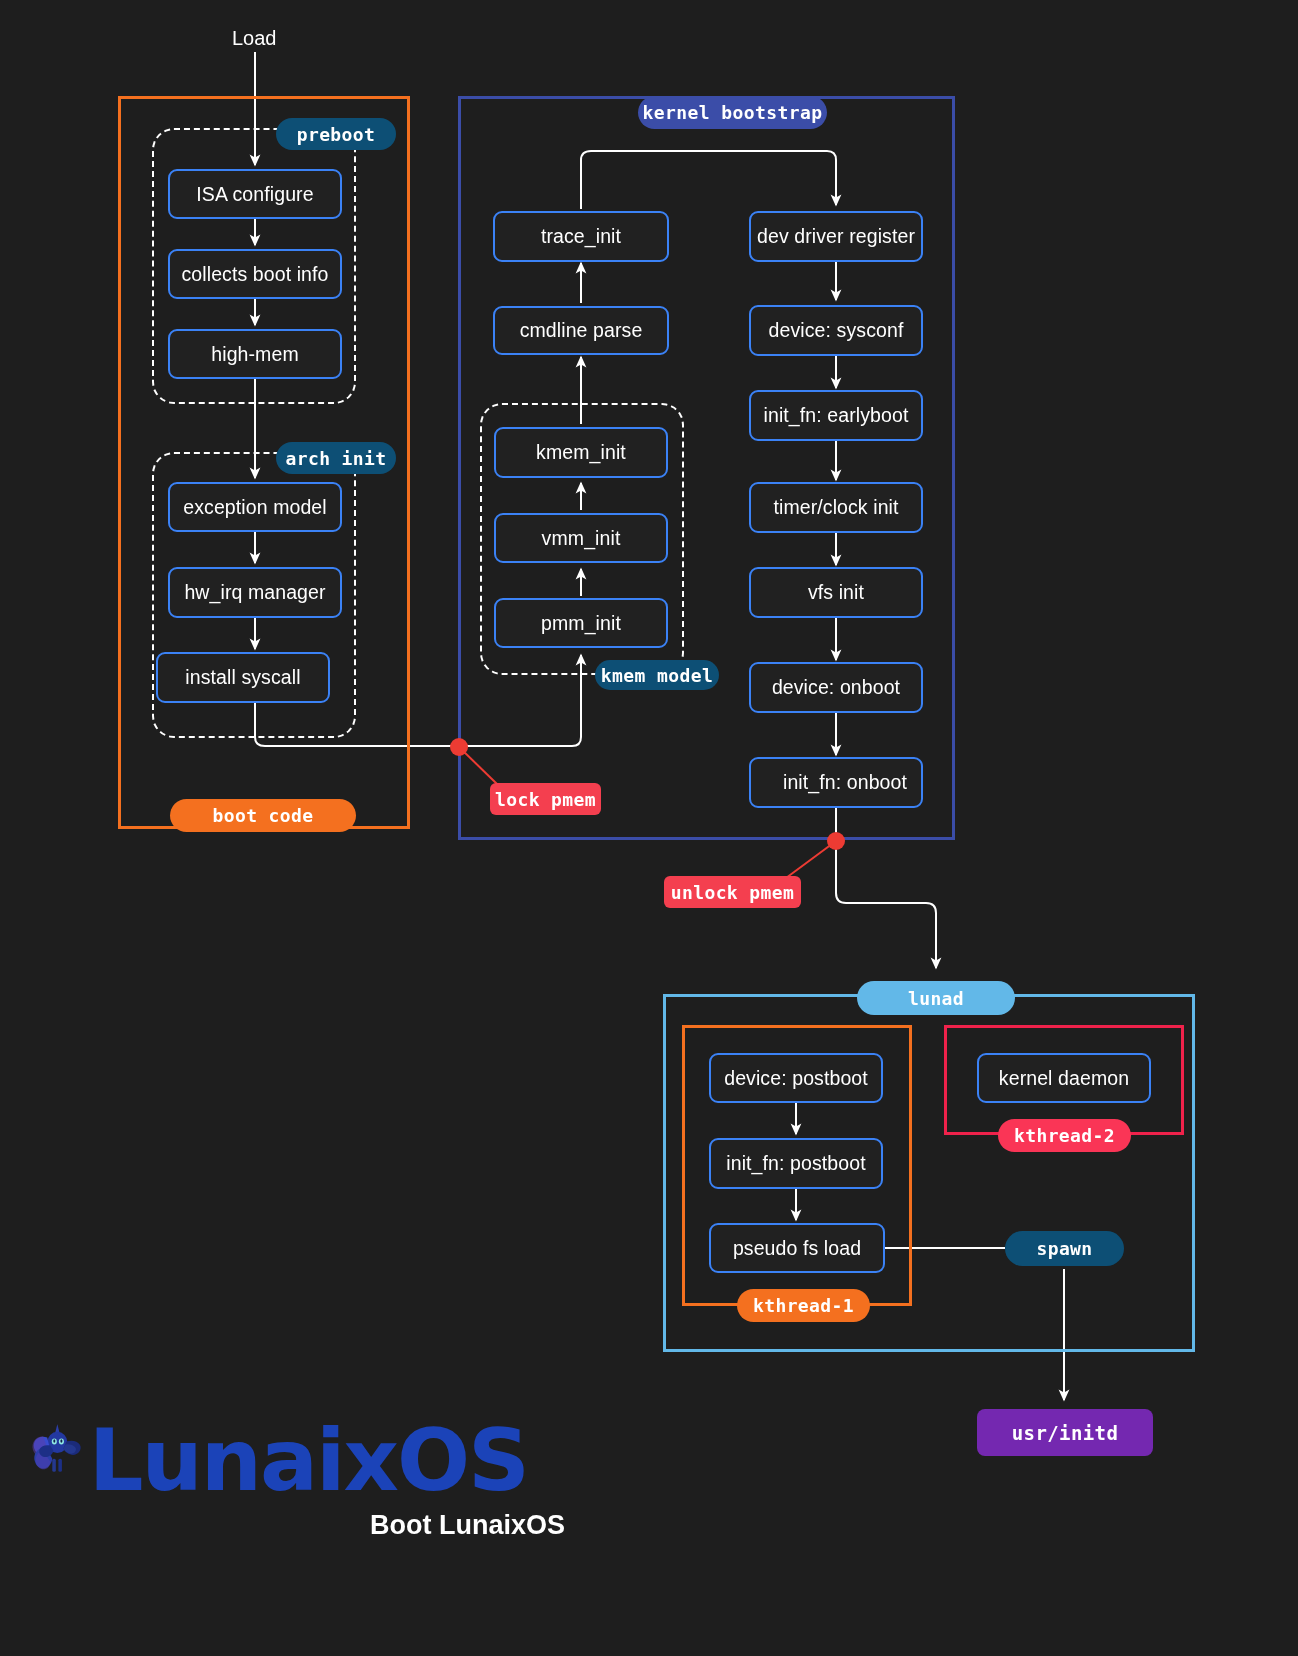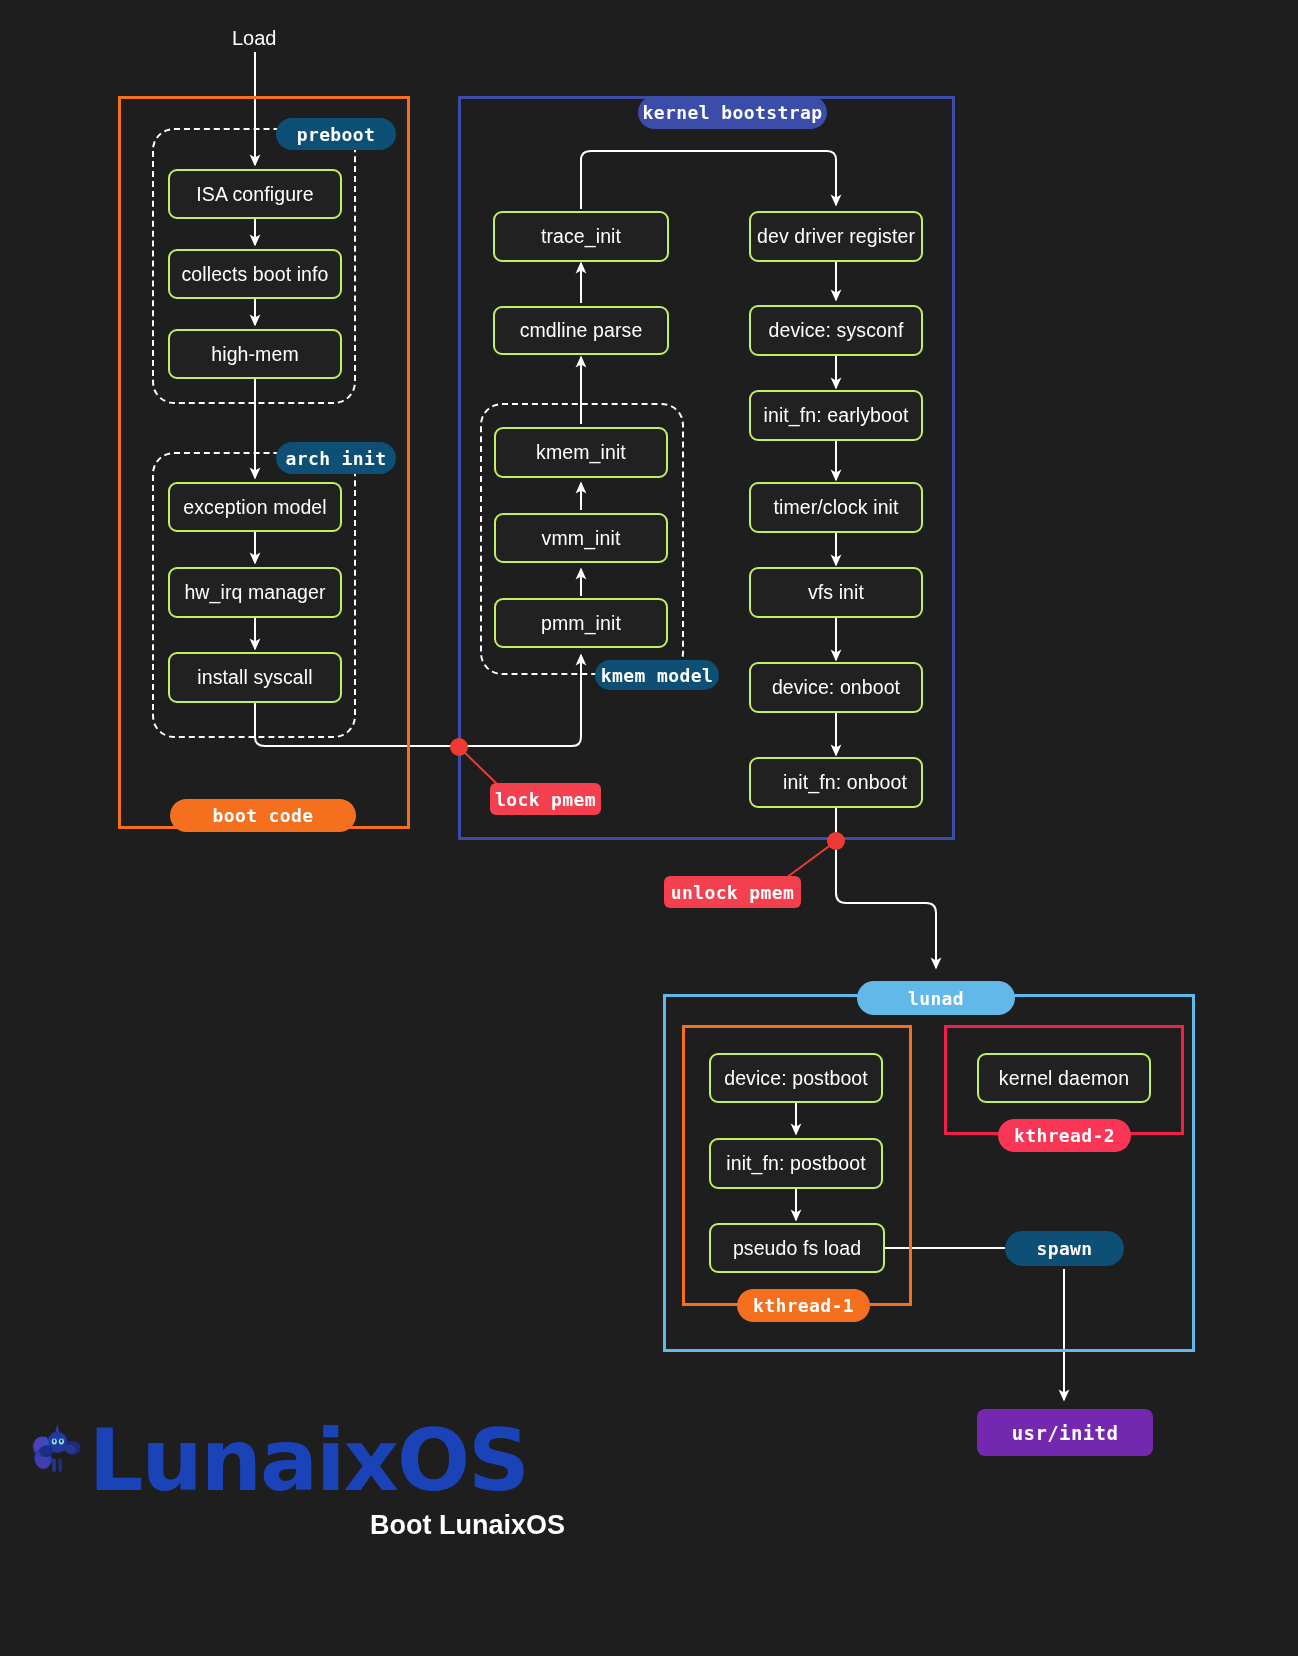--- a/index.html
+++ b/index.html
@@ -1,20 +1,20 @@
 <!DOCTYPE html>
 <html><head>
 <meta charset="utf-8">
 <style>
   html,body{margin:0;padding:0;background:#1e1e1e;}
   body{width:1298px;height:1656px;position:relative;overflow:hidden;
        font-family:"Liberation Sans",sans-serif;color:#fff;}
   #stage{position:absolute;inset:0;width:1298px;height:1656px;}
   svg.layer{position:absolute;left:0;top:0;width:1298px;height:1656px;pointer-events:none;}
-  .node{position:absolute;box-sizing:border-box;border:2px solid #bef264;border-radius:9px;
+  .node{position:absolute;box-sizing:border-box;border:2px solid #3b82f6;border-radius:9px;
         background:#212121;color:#fff;display:flex;align-items:center;justify-content:center;
         font-size:19.5px;letter-spacing:.1px;white-space:nowrap;}
   .pill{position:absolute;box-sizing:border-box;border-radius:999px;display:flex;
         align-items:center;justify-content:center;font-family:"DejaVu Sans Mono",monospace;
         font-size:18px;font-weight:700;letter-spacing:.4px;color:#fff;white-space:nowrap;}
   .pill.blue{background:#0d4f75;}
   .pill.navy{background:#3b4da8;}
   .pill.orange{background:#f4701f;}
   .pill.red{background:#f43f4f;border-radius:6px;}
   .pill.redround{background:#fa3556;}
@@ -117,21 +117,21 @@
   <div class="pill red" style="left:490px;top:783px;width:111px;height:32px;color:#fff;">lock pmem</div>
   <div class="pill red" style="left:664px;top:876px;width:137px;height:32px;">unlock pmem</div>
   <div class="pill blue" style="left:1005px;top:1231px;width:119px;height:35px;">spawn</div>
 
   <div class="node" style="left:168px;top:169px;width:174px;height:50px;">ISA configure</div>
   <div class="node" style="left:168px;top:249px;width:174px;height:50px;">collects boot info</div>
   <div class="node" style="left:168px;top:329px;width:174px;height:50px;">high-mem</div>
 
   <div class="node" style="left:168px;top:482px;width:174px;height:50px;">exception model</div>
   <div class="node" style="left:168px;top:567px;width:174px;height:51px;">hw_irq manager</div>
-  <div class="node" style="left:168px;top:652px;width:174px;height:51px;">install syscall</div>
+  <div class="node" style="left:156px;top:652px;width:174px;height:51px;">install syscall</div>
 
   <div class="node" style="left:493px;top:211px;width:176px;height:51px;">trace_init</div>
   <div class="node" style="left:493px;top:306px;width:176px;height:49px;">cmdline parse</div>
   <div class="node" style="left:494px;top:427px;width:174px;height:51px;">kmem_init</div>
   <div class="node" style="left:494px;top:513px;width:174px;height:50px;">vmm_init</div>
   <div class="node" style="left:494px;top:598px;width:174px;height:50px;">pmm_init</div>
 
   <div class="node" style="left:749px;top:211px;width:174px;height:51px;">dev driver register</div>
   <div class="node" style="left:749px;top:305px;width:174px;height:51px;">device: sysconf</div>
   <div class="node" style="left:749px;top:390px;width:174px;height:51px;">init_fn: earlyboot</div>

